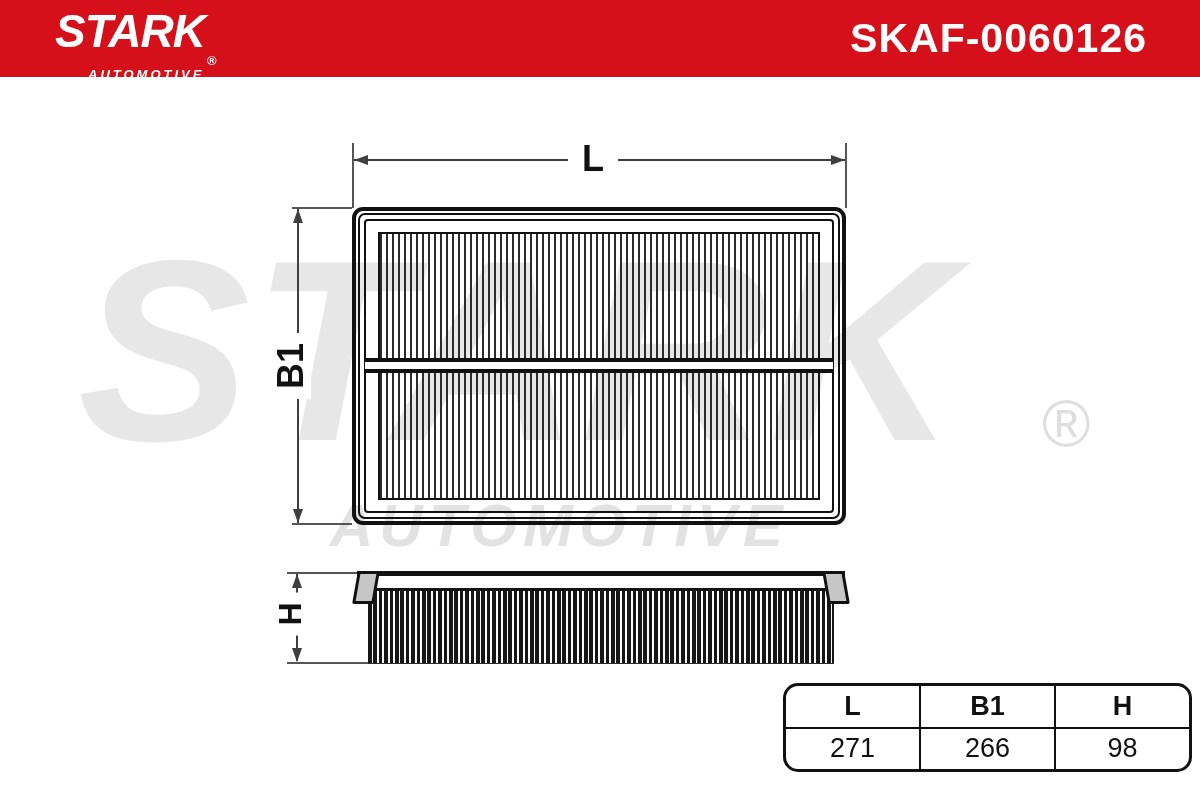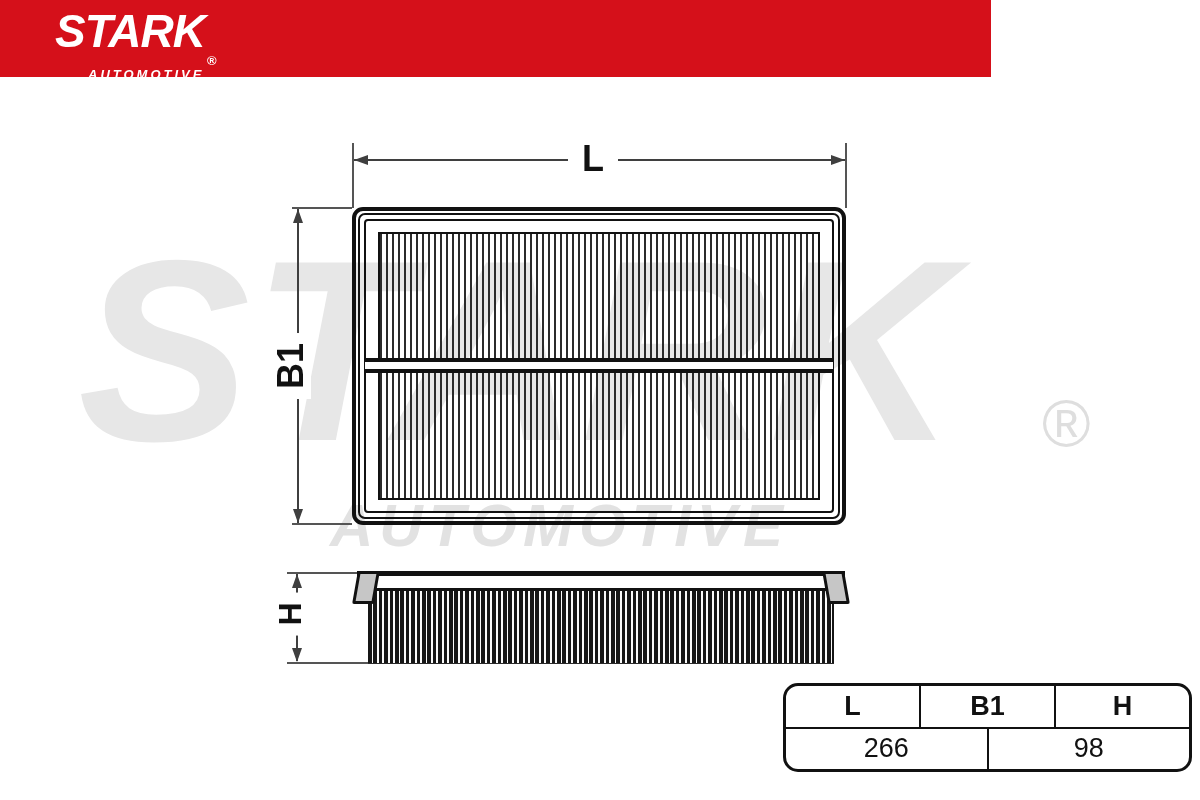--- a/index.html
+++ b/index.html
@@ -3,21 +3,21 @@
 <meta charset="utf-8">
 <style>
   html,body { margin:0; padding:0; background:#ffffff; }
   .canvas {
     position:relative; width:1200px; height:800px; overflow:hidden;
     background:#ffffff; font-family:"Liberation Sans", sans-serif;
   }
 
   
   .header {
-    position:absolute; left:0; top:0; width:991px; height:77px;
+    position:absolute; left:0; top:0; width:1200px; height:77px;
     background:#D5101A;
   }
   .brand { position:absolute; left:55px; top:8px; color:#fff; }
   .brand-name {
     font-size:46px; font-weight:900; font-style:italic; line-height:1;
     letter-spacing:-1px;
   }
   .brand-reg { font-size:13px; font-style:normal; vertical-align:-18px; margin-left:2px; }
   .brand-sub {
     margin-top:1px; margin-left:33px; font-size:13px; font-weight:700;
@@ -125,20 +125,21 @@
 
   <div class="wm-stark">STARK</div>
   <div class="wm-reg">®</div>
   <div class="wm-auto">AUTOMOTIVE</div>
 
   <div class="header">
     <div class="brand">
       <div class="brand-name"><span>STARK</span><span class="brand-reg">®</span></div>
       <div class="brand-sub">AUTOMOTIVE</div>
     </div>
+    <div class="part-number">SKAF-0060126</div>
   </div>
 
   <div class="extline" style="left:352px; top:143px; width:1.5px; height:65px;"></div>
   <div class="extline" style="left:845px; top:143px; width:1.5px; height:65px;"></div>
   <div class="dimline" style="left:354px; top:159px; width:491px; height:1.6px;"></div>
   <div class="arr left" style="left:354px; top:155px;"></div>
   <div class="arr right" style="left:831px; top:155px;"></div>
   <div class="dimlabel" style="left:568px; top:139px;">L</div>
 
   <div class="extline" style="left:292px; top:207px; width:60px; height:1.5px;"></div>
@@ -170,18 +171,19 @@
     <div class="sv-cap r"></div>
   </div>
 
   <div class="dim-table">
     <div class="dt-row head">
       <div class="dt-cell">L</div>
       <div class="dt-cell">B1</div>
       <div class="dt-cell">H</div>
     </div>
     <div class="dt-row">
+      <div class="dt-cell">271</div>
       <div class="dt-cell">266</div>
       <div class="dt-cell">98</div>
     </div>
   </div>
 
 </div>
 
 </body></html>

